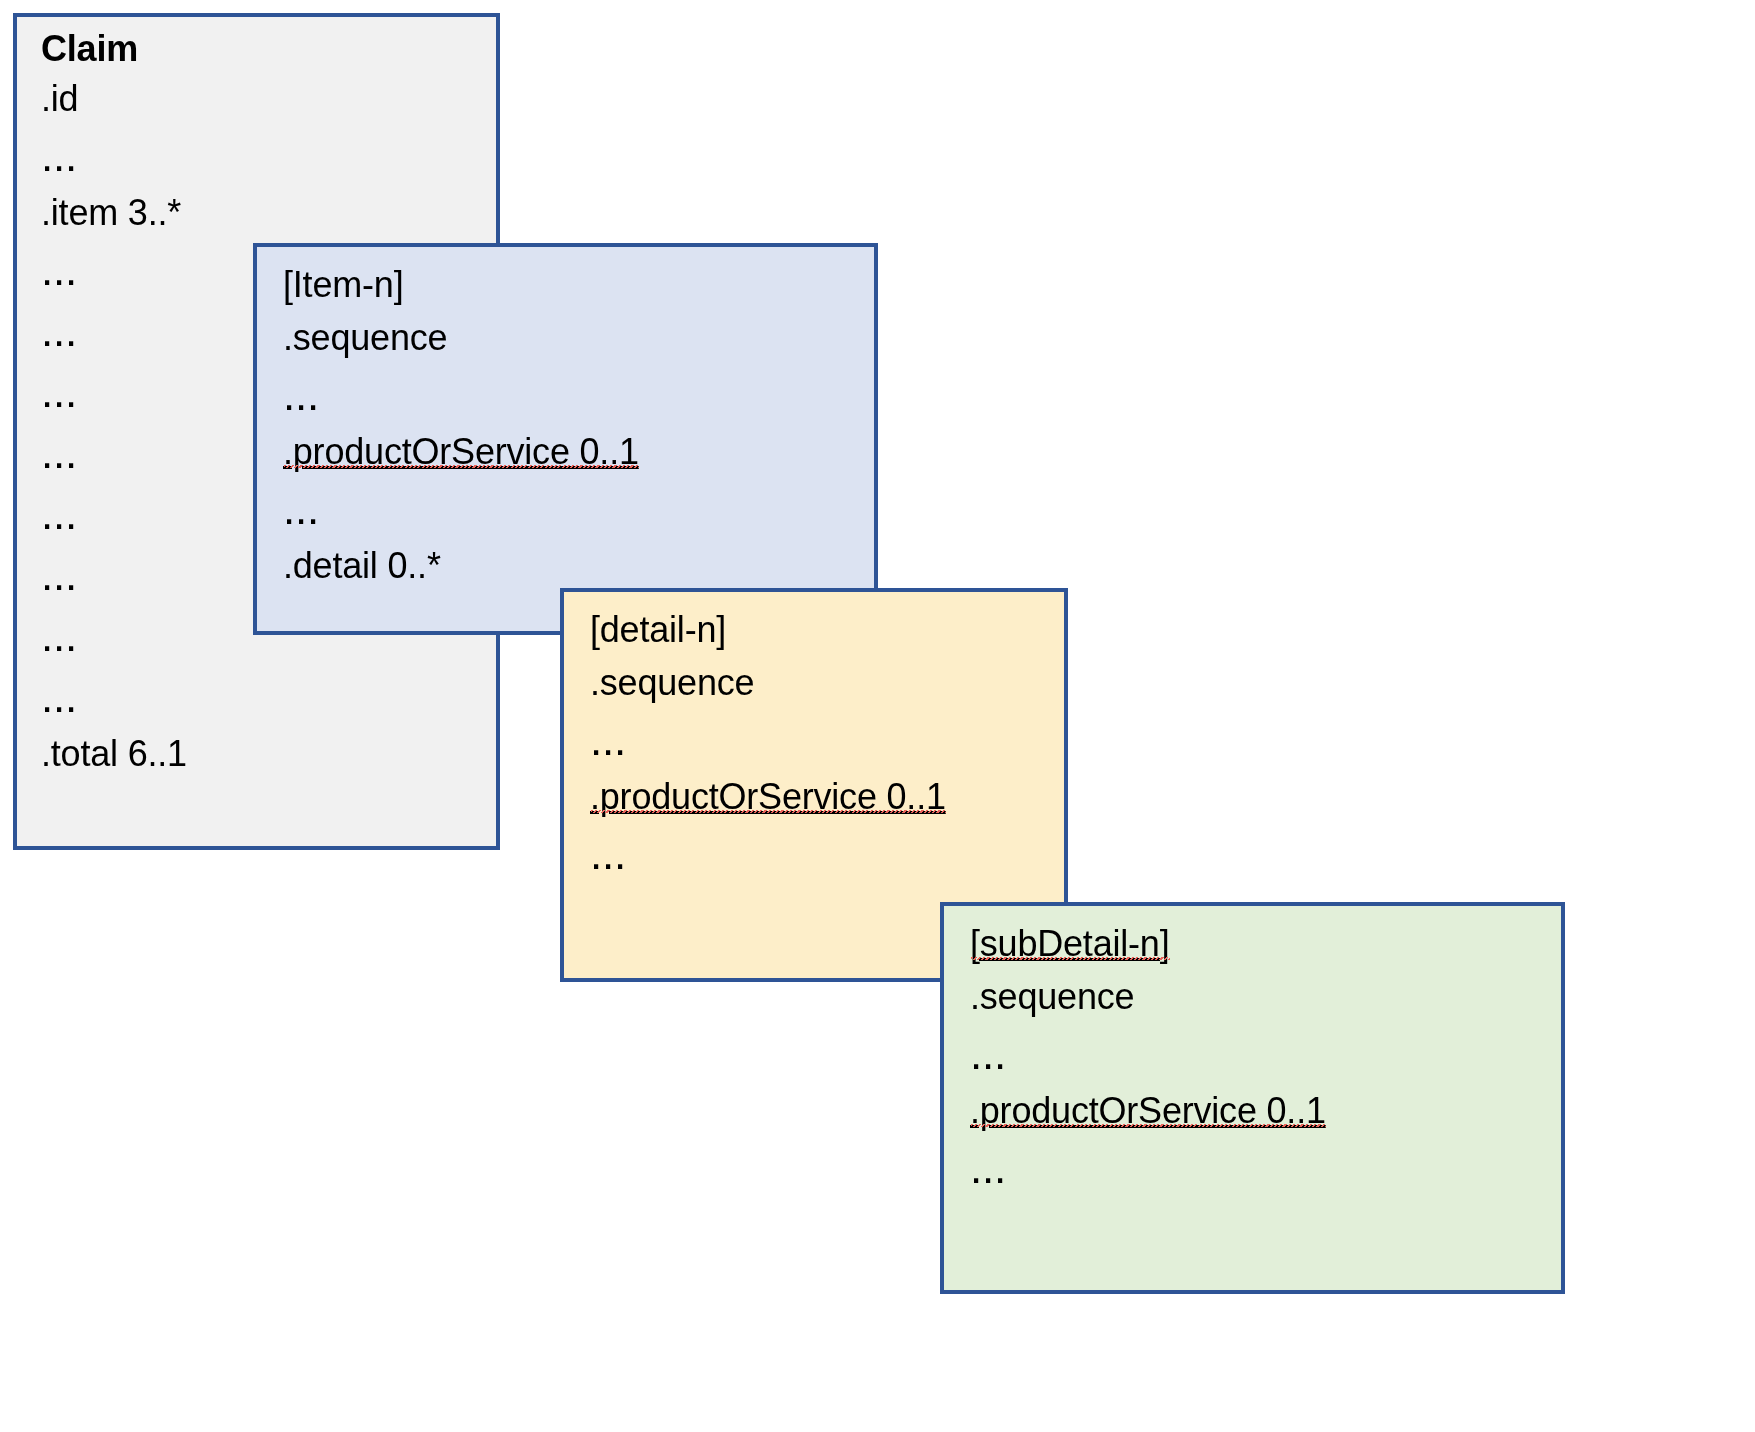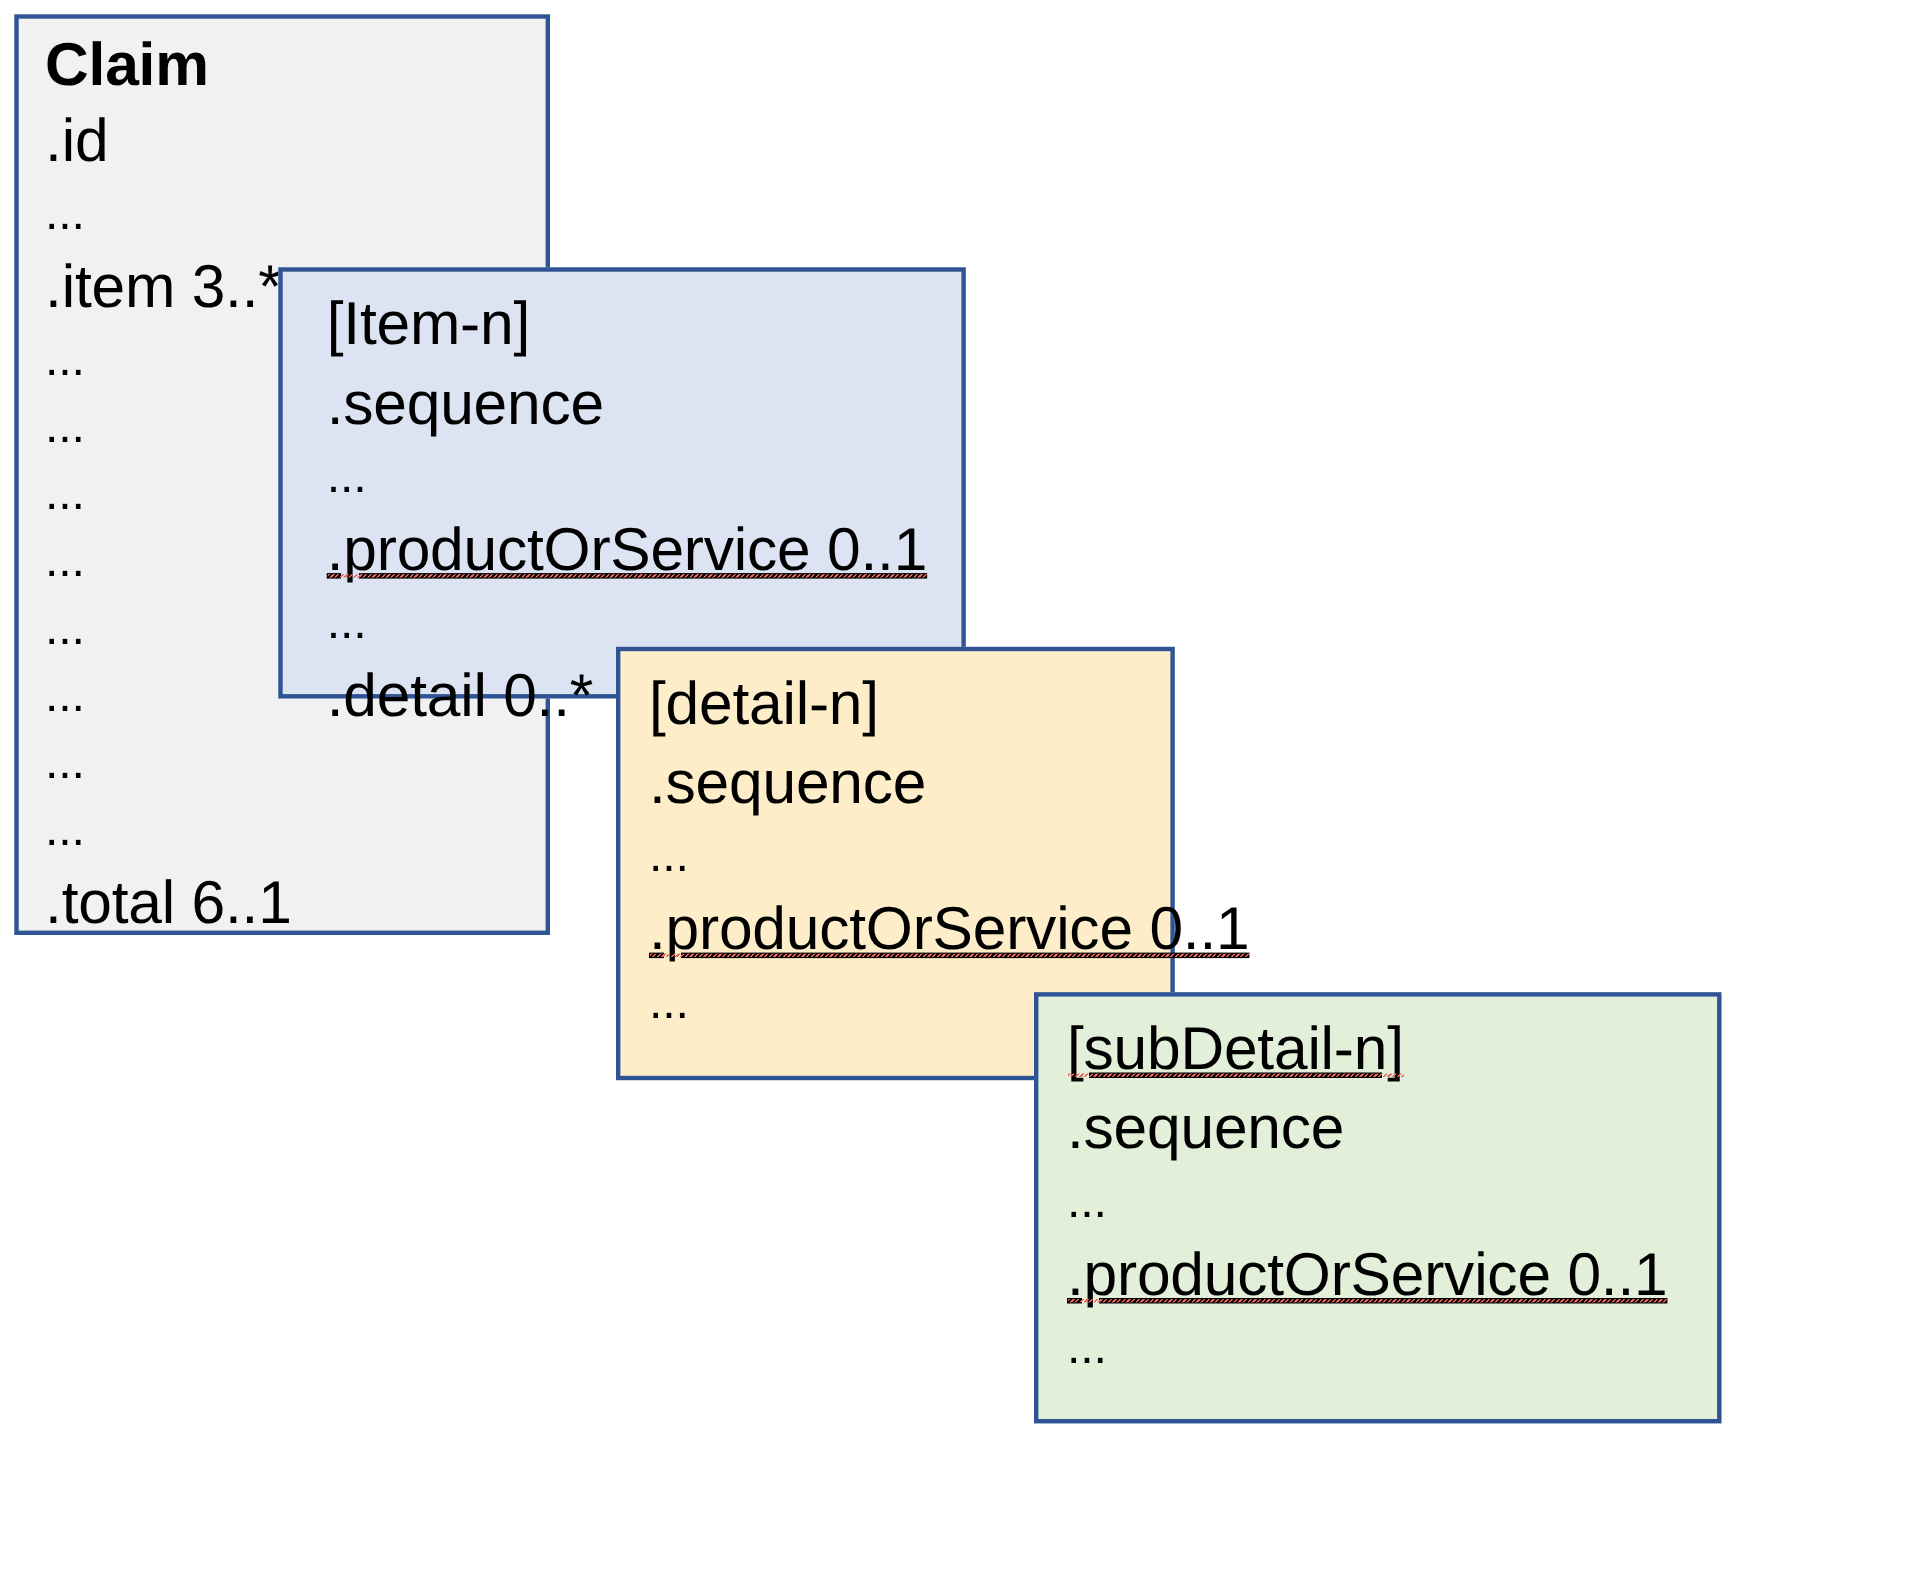--- a/index.html
+++ b/index.html
@@ -19,21 +19,21 @@
     height: 1432px;
     background: #ffffff;
   }
   .card {
     position: absolute;
     box-sizing: border-box;
     border: 4px solid #2e5496;
     padding: 14px 0 0 24px;
   }
   .card .line {
-    font-size: 55px;
+    font-size: 36px;
     line-height: 1.0;
     color: #000000;
     white-space: nowrap;
     letter-spacing: -0.2px;
   }
   .card .line.title {
     font-weight: bold;
   }
   .card .line.ellipsis {
     font-size: 44px;
@@ -73,21 +73,21 @@
 
   
   #item-card {
     left: 253px;
     top: 243px;
     width: 625px;
     height: 392px;
     background: #dce3f2;
     z-index: 2;
     padding-top: 20px;
-    padding-left: 40px;
+    padding-left: 26px;
   }
   #item-card .line { margin-bottom: 17px; }
 
   
   #detail-card {
     left: 560px;
     top: 588px;
     width: 508px;
     height: 394px;
     background: #fdeec9;

